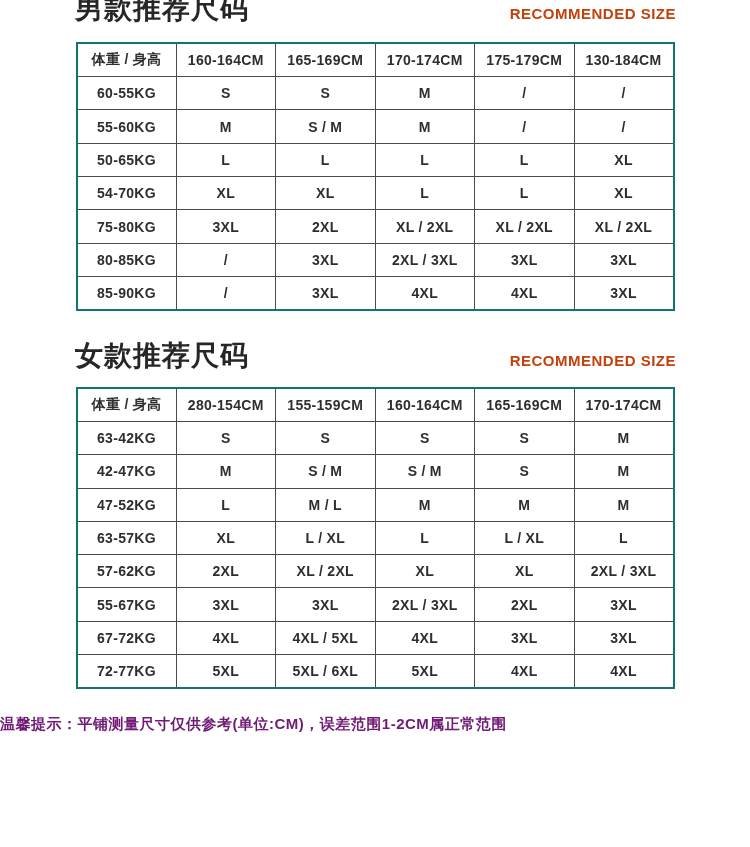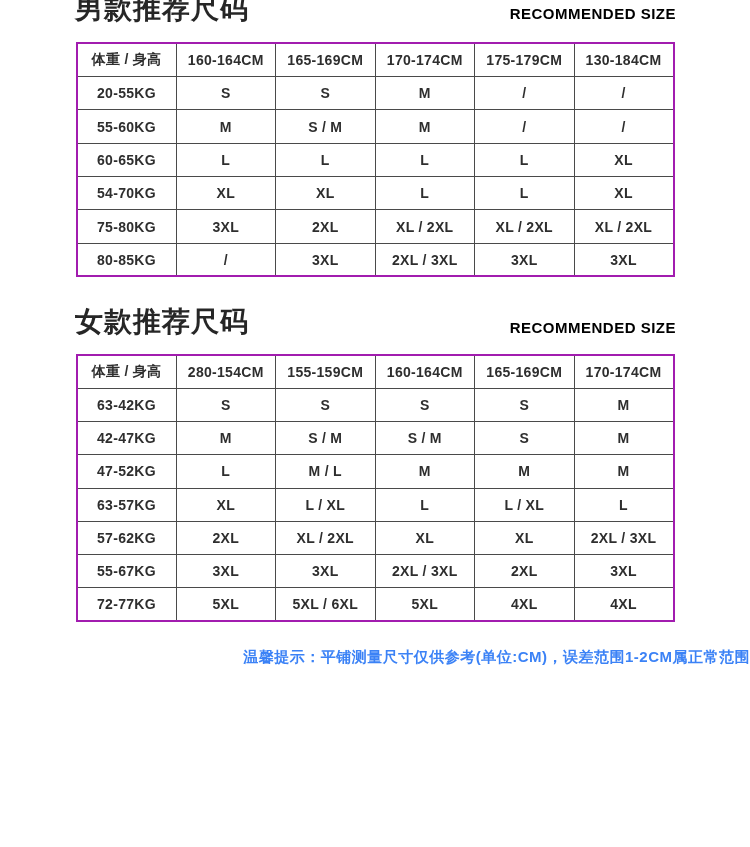--- a/index.html
+++ b/index.html
@@ -22,21 +22,21 @@
     font-size: 28px;
     font-weight: 700;
     letter-spacing: 1px;
     color: #262626;
     line-height: 1.3;
   }
   .section-subtitle {
     font-size: 15px;
     font-weight: 700;
     letter-spacing: 0.5px;
-    color: #000000;
+    color: #c2410c;
     padding-bottom: 5px;
   }
   .clipped-top { margin-top: -9px; }
 
   .men-header { padding-top: 0; }
   .women-header { margin-top: 27px; gap: 35px; }
 
   table.size-table {
     width: 599px;
     margin: 15px auto 0 auto;
@@ -50,28 +50,28 @@
     border: 1.5px solid #4a4a4a;
     height: 33.3px;
     text-align: center;
     vertical-align: middle;
     font-size: 14px;
     font-weight: 700;
     color: #2e2e2e;
     letter-spacing: 0.3px;
     padding: 0 2px;
   }
-  table.size-table { border: 2px solid #a21caf; }
+  table.size-table { border: 2px solid #0f766e; }
 
   .footer-note {
     margin-top: 26px;
-    text-align: right;
+    text-align: left;
     font-size: 15px;
     font-weight: 700;
-    color: #3b82f6;
+    color: #701a75;
     letter-spacing: 0.5px;
   }
 </style>
 </head>
 <body>
 
 <div class="page">
 
   <div class="section">
     <div class="section-header men-header clipped-top">
@@ -85,37 +85,37 @@
               <th>体重 / 身高</th>
               <th>160-164CM</th>
               <th>165-169CM</th>
               <th>170-174CM</th>
               <th>175-179CM</th>
               <th>130-184CM</th>
             </tr>
           </thead>
           <tbody>
             <tr>
-              <th>20-55KG</th>
+              <th>60-55KG</th>
               <td>S</td>
               <td>S</td>
               <td>M</td>
               <td>/</td>
               <td>/</td>
             </tr>
             <tr>
               <th>55-60KG</th>
               <td>M</td>
               <td>S / M</td>
               <td>M</td>
               <td>/</td>
               <td>/</td>
             </tr>
             <tr>
-              <th>60-65KG</th>
+              <th>50-65KG</th>
               <td>L</td>
               <td>L</td>
               <td>L</td>
               <td>L</td>
               <td>XL</td>
             </tr>
             <tr>
               <th>54-70KG</th>
               <td>XL</td>
               <td>XL</td>
@@ -130,20 +130,28 @@
               <td>XL / 2XL</td>
               <td>XL / 2XL</td>
               <td>XL / 2XL</td>
             </tr>
             <tr>
               <th>80-85KG</th>
               <td>/</td>
               <td>3XL</td>
               <td>2XL / 3XL</td>
               <td>3XL</td>
+              <td>3XL</td>
+            </tr>
+            <tr>
+              <th>85-90KG</th>
+              <td>/</td>
+              <td>3XL</td>
+              <td>4XL</td>
+              <td>4XL</td>
               <td>3XL</td>
             </tr>
           </tbody>
         </table>
     </div>
   </div>
 
   <div class="section">
     <div class="section-header women-header">
       <div class="section-title">女款推荐尺码</div>
@@ -204,20 +212,28 @@
             </tr>
             <tr>
               <th>55-67KG</th>
               <td>3XL</td>
               <td>3XL</td>
               <td>2XL / 3XL</td>
               <td>2XL</td>
               <td>3XL</td>
             </tr>
             <tr>
+              <th>67-72KG</th>
+              <td>4XL</td>
+              <td>4XL / 5XL</td>
+              <td>4XL</td>
+              <td>3XL</td>
+              <td>3XL</td>
+            </tr>
+            <tr>
               <th>72-77KG</th>
               <td>5XL</td>
               <td>5XL / 6XL</td>
               <td>5XL</td>
               <td>4XL</td>
               <td>4XL</td>
             </tr>
           </tbody>
         </table>
     </div>

